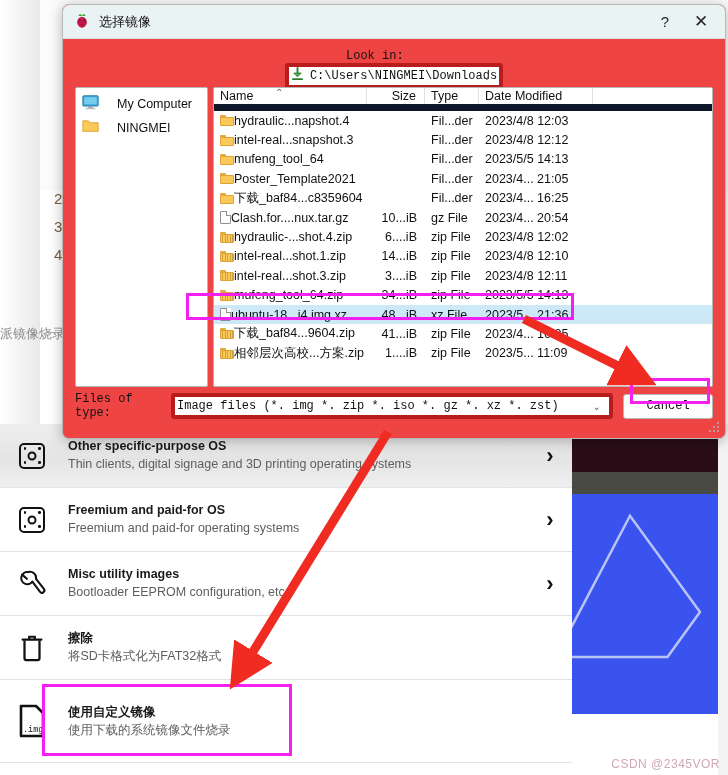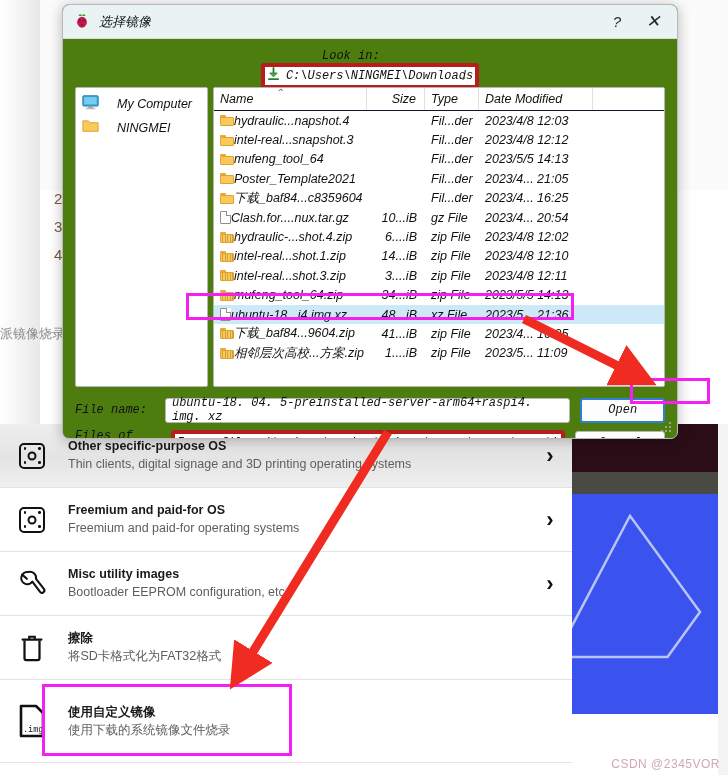--- a/index.html
+++ b/index.html
@@ -73,25 +73,24 @@
     position:absolute; right: 8px; bottom: 4px;
     font-size: 12px; color: #d0a8b4; font-family: "Liberation Sans", sans-serif;
     letter-spacing: 0.5px;
   }
 
   
   .crimson-band { position:absolute; left:0; top:753px; width:572px; height:22px; background:#b01e43; }
 
   
   .dialog {
-    position: absolute; left: 62px; top: 4px; width: 616px; height: 435px;
-    background: #4d7c0f; border: 1px solid #b9b9b9; border-radius: 7px;
+    position: absolute; left: 62px; top: 4px; width: 664px; height: 435px;
+    background: #ef4444; border: 1px solid #b9b9b9; border-radius: 7px;
     box-shadow: 0 2px 14px rgba(0,0,0,0.28);
     overflow: hidden;
-    font-style: italic;
   }
   .dlg-title {
     height: 34px; background: #e9f3f4; display: flex; align-items: center;
     padding: 0 6px 0 10px; border-bottom: 1px solid #dcdcdc;
   }
   .dlg-title-text { font-size: 13px; color: #111; margin-left: 8px; font-family: "Liberation Sans", sans-serif; }
   .dlg-title-spacer { flex: 1 1 auto; }
   .dlg-btn { width: 36px; height: 30px; display:flex; align-items:center; justify-content:center;
              font-size: 15px; color: #2a2a2a; cursor: default; }
   .dlg-btn.close { font-size: 17px; }
@@ -116,21 +115,21 @@
     width: 133px; background: #fff; border: 1px solid #b6b6b6; border-radius: 2px;
     padding: 4px 0 0 0; flex: 0 0 133px;
   }
   .side-item { display:flex; align-items:center; height: 24px; padding-left: 6px; gap: 18px; }
   .side-label { font-size: 12.5px; color: #111; font-family: "Liberation Sans", sans-serif; }
 
   .filelist {
     flex: 1 1 auto; margin-left: 5px; background: #fff; border: 1px solid #b6b6b6; border-radius: 2px;
     overflow: hidden; position: relative;
   }
-  .fl-head { display: flex; height: 23px; border-bottom: 1px solid #0f172a; background: #fff; position: relative; }
+  .fl-head { display: flex; height: 23px; border-bottom: 7px solid #0f172a; background: #fff; position: relative; }
   .fl-head .hc {
     font-size: 12.5px; color: #111; display: flex; align-items: center;
     border-right: 1px solid #e0e0e0; padding-left: 6px; position: relative;
   }
   .hc-name { width: 153px; }
   .hc-size { width: 58px; justify-content: flex-end; padding-right: 8px; }
   .hc-type { width: 54px; }
   .hc-date { width: 114px; }
   .sort-caret { position: absolute; left: 61px; top: -1px; font-size: 10px; color:#666; }
 
@@ -567,25 +566,20 @@
               </div>
               <div class="c-size">1....iB</div>
               <div class="c-type">zip File</div>
               <div class="c-date">2023/5... 11:09</div>
             </div>
 
           </div>
         </div>
       </div>
 
-      <div class="row-fname">
-        <span class="lbl fname-label">File name:</span>
-        <div class="txtin">ubuntu-18. 04. 5-preinstalled-server-arm64+raspi4. img. xz</div>
-        <div class="dlg-act primary">Open</div>
-      </div>
 
       <div class="row-ftype">
         <span class="lbl fname-label">Files of type:</span>
         <div class="combo">
           <span class="combo-text" style="margin-left:0">Image files (*. img *. zip *. iso *. gz *. xz *. zst)</span>
           <span class="combo-arrow">⌄</span>
         </div>
         <div class="dlg-act">Cancel</div>
       </div>
 

